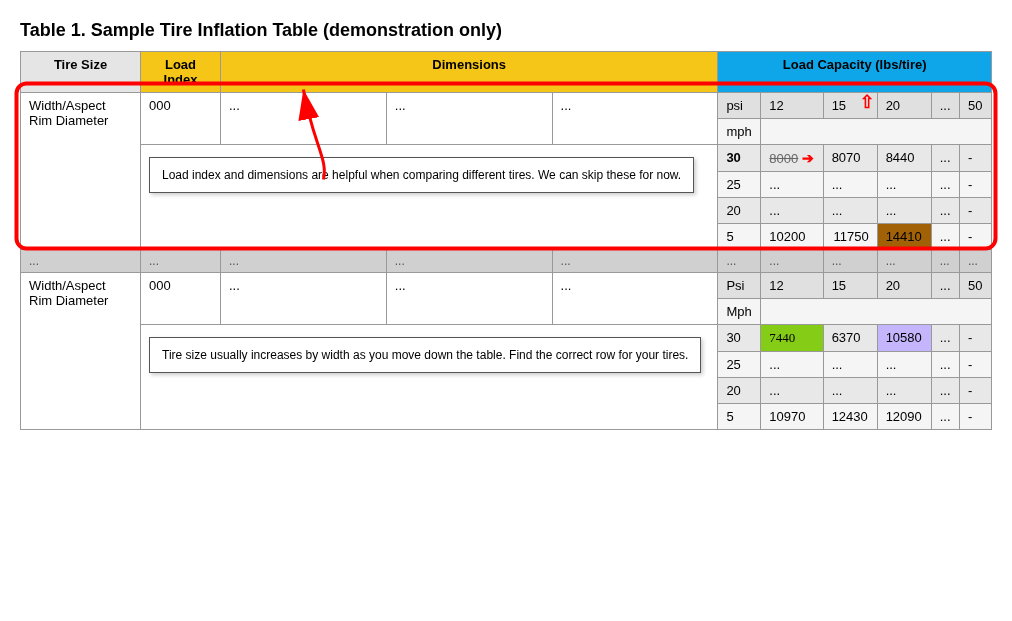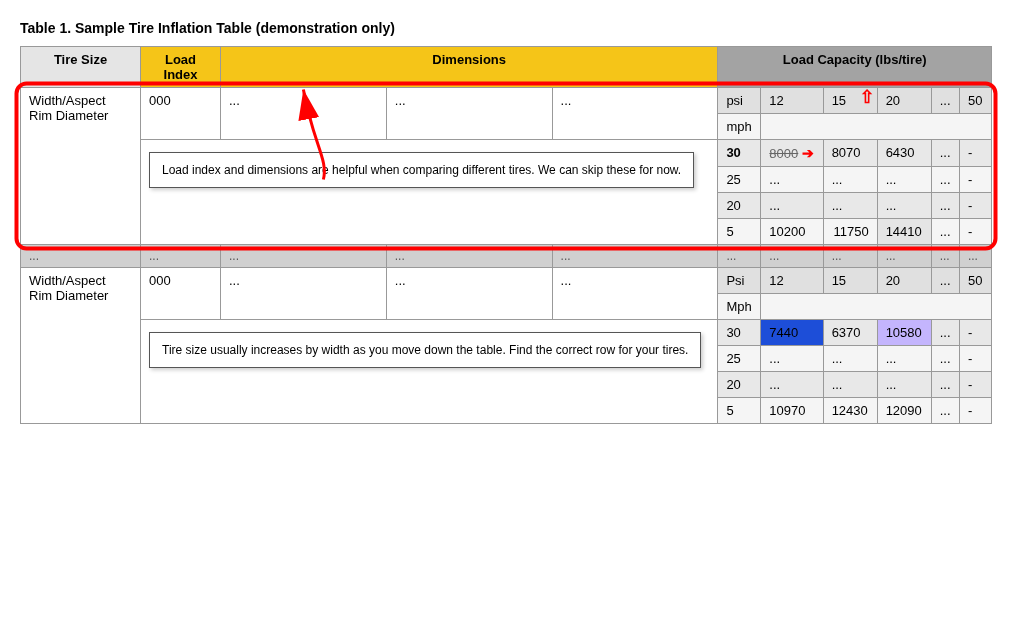--- a/index.html
+++ b/index.html
@@ -6,21 +6,21 @@
     body {
       font-family: Arial, sans-serif;
       font-size: 13px;
       background: #fff;
       padding: 20px;
       width: 1012px;
       min-height: 621px;
     }
     .page-title {
       font-weight: bold;
-      font-size: 14px;
+      font-size: 18px;
       margin-bottom: 10px;
     }
     table {
       border-collapse: collapse;
       width: 100%;
     }
     th, td {
       border: 1px solid #999;
       padding: 5px 8px;
       vertical-align: top;
@@ -57,21 +57,21 @@
 
 <div class="page-title">Table 1. Sample Tire Inflation Table (demonstration only)</div>
 
 <table style="border:1px solid #999;">
 
   <thead>
     <tr class="header-row">
       <th style="width:120px; background:#e5e5e5;">Tire Size</th>
       <th style="width:80px; background:#F5C518;">Load Index</th>
       <th style="width:180px; background:#F5C518;" colspan="3">Dimensions</th>
-      <th style="background:#a3a3a3;" colspan="6">Load Capacity (lbs/tire)</th>
+      <th style="background:#0ea5e9;" colspan="6">Load Capacity (lbs/tire)</th>
     </tr>
   </thead>
   <tbody>
 
     <tr>
       <td rowspan="6" style="vertical-align:top; background:#fff;">
         <div>Width/Aspect</div>
         <div>Rim Diameter</div>
       </td>
       <td rowspan="2" style="background:#fff; vertical-align:top;">000</td>
@@ -105,21 +105,21 @@
     <tr>
       <td colspan="4" rowspan="4" style="background:#fff; vertical-align:top; padding:8px;">
         <div class="tooltip-box">Load index and dimensions are helpful when comparing different tires. We can skip these for now.</div>
       </td>
       <td style="background:#e8e8e8; font-weight:bold;">30</td>
       <td style="background:#e8e8e8;">
         <span class="strikethrough">8000</span>
         <span style="color:red; font-weight:bold; font-size:14px;">➔</span>
       </td>
       <td style="background:#e8e8e8;">8070</td>
-      <td style="background:#e8e8e8;">6430</td>
+      <td style="background:#e8e8e8;">8440</td>
       <td style="background:#e8e8e8;">...</td>
       <td style="background:#e8e8e8;">-</td>
     </tr>
     <tr>
       <td style="background:#f5f5f5;">25</td>
       <td style="background:#f5f5f5;">...</td>
       <td style="background:#f5f5f5;">...</td>
       <td style="background:#f5f5f5;">...</td>
       <td style="background:#f5f5f5;">...</td>
       <td style="background:#f5f5f5;">-</td>
@@ -129,21 +129,21 @@
       <td style="background:#e8e8e8;">...</td>
       <td style="background:#e8e8e8;">...</td>
       <td style="background:#e8e8e8;">...</td>
       <td style="background:#e8e8e8;">...</td>
       <td style="background:#e8e8e8;">-</td>
     </tr>
     <tr>
       <td style="background:#f5f5f5;">5</td>
       <td style="background:#f5f5f5;">10200</td>
       <td style="background:#f5f5f5;text-align:right;">11750</td>
-      <td style="background:#e5e5e5;">14410</td>
+      <td style="background:#a16207;">14410</td>
       <td style="background:#f5f5f5;">...</td>
       <td style="background:#f5f5f5;">-</td>
     </tr>
 
     <tr class="separator-row">
       <td style="background:#d0d0d0; color:#555;">...</td>
       <td style="background:#d0d0d0; color:#555;">...</td>
       <td style="background:#d0d0d0; color:#555;">...</td>
       <td style="background:#d0d0d0; color:#555;">...</td>
       <td style="background:#d0d0d0; color:#555;">...</td>
@@ -175,21 +175,21 @@
     <tr>
       <td style="background:#f5f5f5;">Mph</td>
       <td colspan="5" style="background:#f5f5f5;"></td>
     </tr>
 
     <tr>
       <td colspan="4" rowspan="4" style="background:#fff; vertical-align:top; padding:8px;">
         <div class="tooltip-box">Tire size usually increases by width as you move down the table. Find the correct row for your tires.</div>
       </td>
       <td style="background:#e8e8e8;">30</td>
-      <td style="background:#1d4ed8;">7440</td>
+      <td style="background:#84cc16;font-family:Liberation Serif, serif;">7440</td>
       <td style="background:#e8e8e8;">6370</td>
       <td style="background:#c4b5fd;">10580</td>
       <td style="background:#e8e8e8;">...</td>
       <td style="background:#e8e8e8;">-</td>
     </tr>
     <tr>
       <td style="background:#f5f5f5;">25</td>
       <td style="background:#f5f5f5;">...</td>
       <td style="background:#f5f5f5;">...</td>
       <td style="background:#f5f5f5;">...</td>

